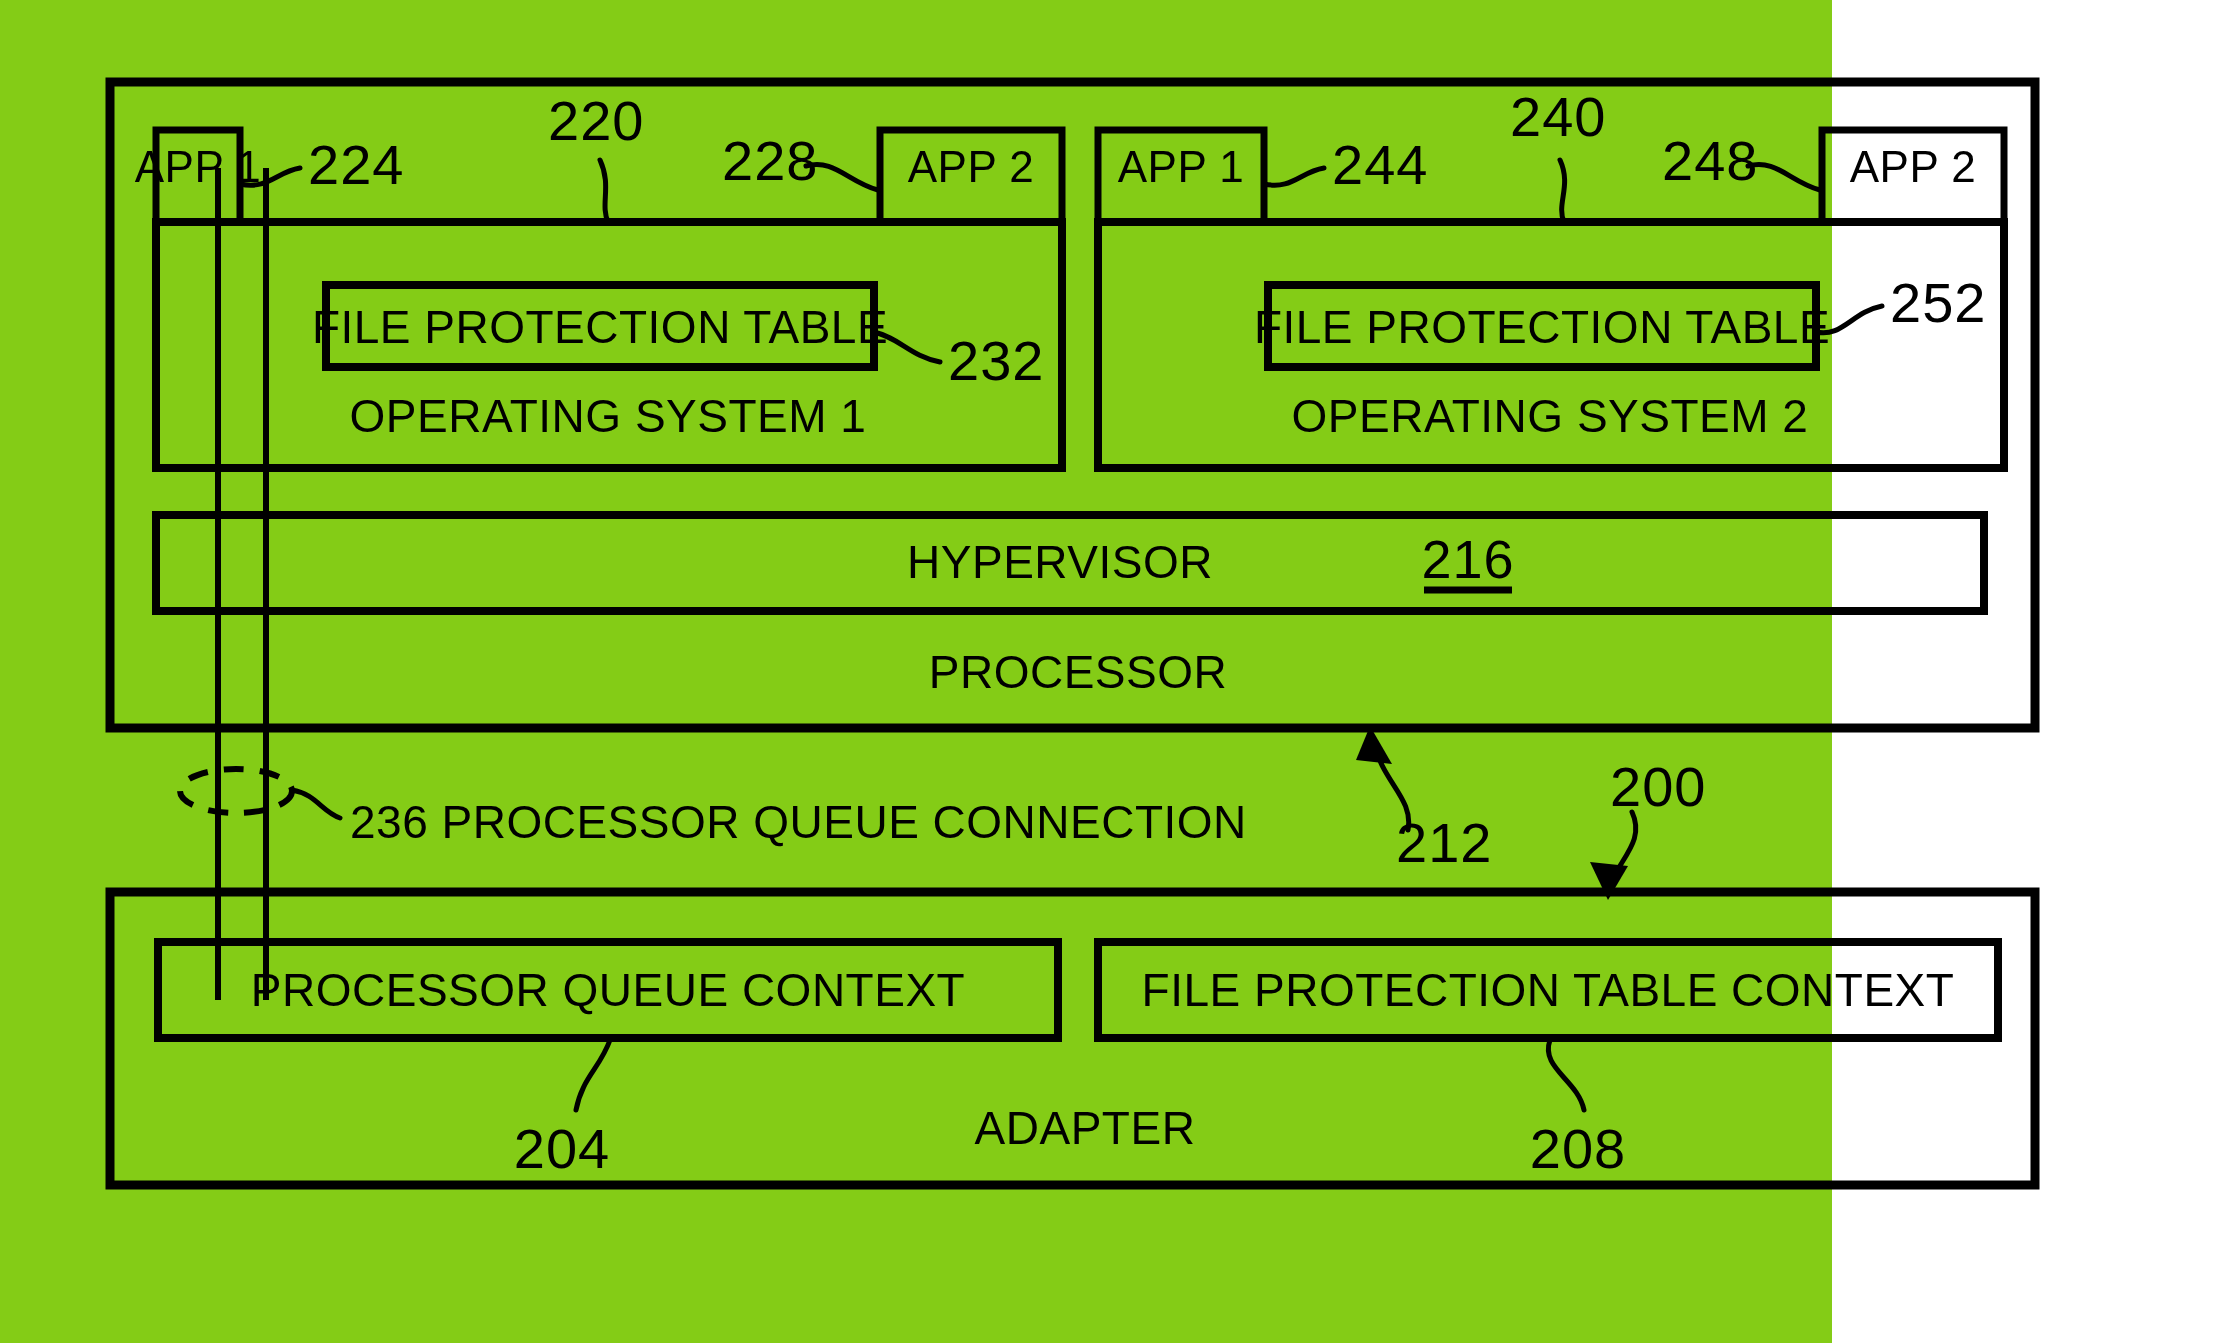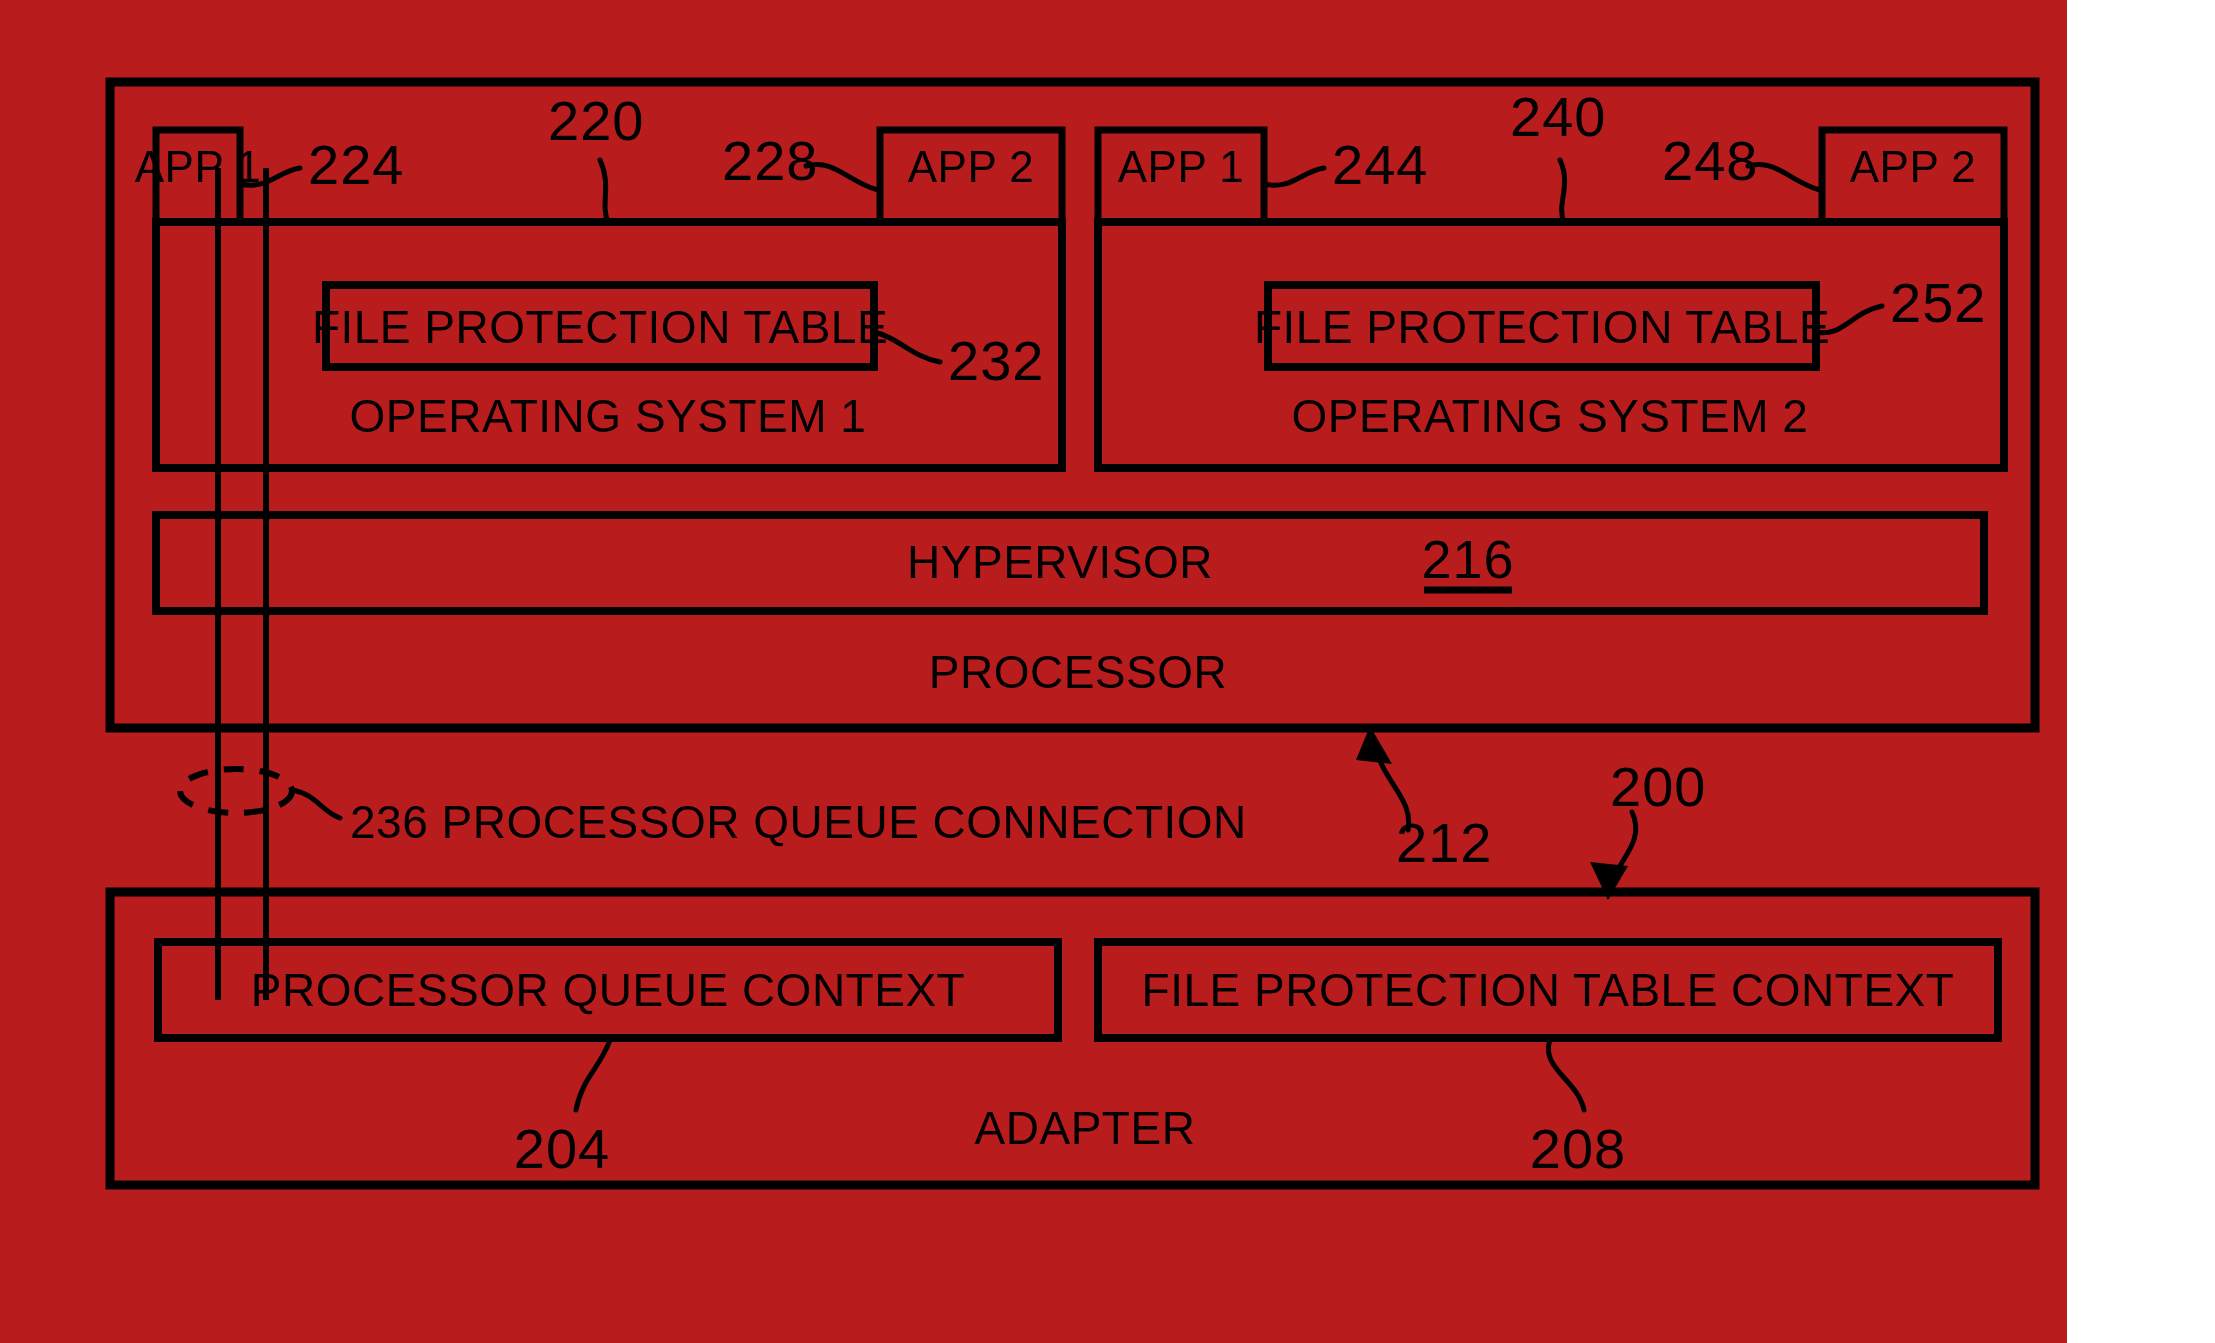--- a/index.html
+++ b/index.html
@@ -9,23 +9,24 @@
     background: #ffffff;
   }
   body {
     width: 2215px;
     height: 1343px;
     font-family: "Liberation Sans", sans-serif;
     overflow: hidden;
   }
   #figure-root {
     position: relative;
-    width: 2067px;
+    width: 1821px;
     height: 1343px;
-    background: #b91c1c;
+    background: #84cc16;
+    padding-left: 11px;
   }
   svg#diagram {
     position: absolute;
     top: 0;
     left: 0;
     width: 2215px;
     height: 1343px;
     display: block;
   }
   .box-stroke {

